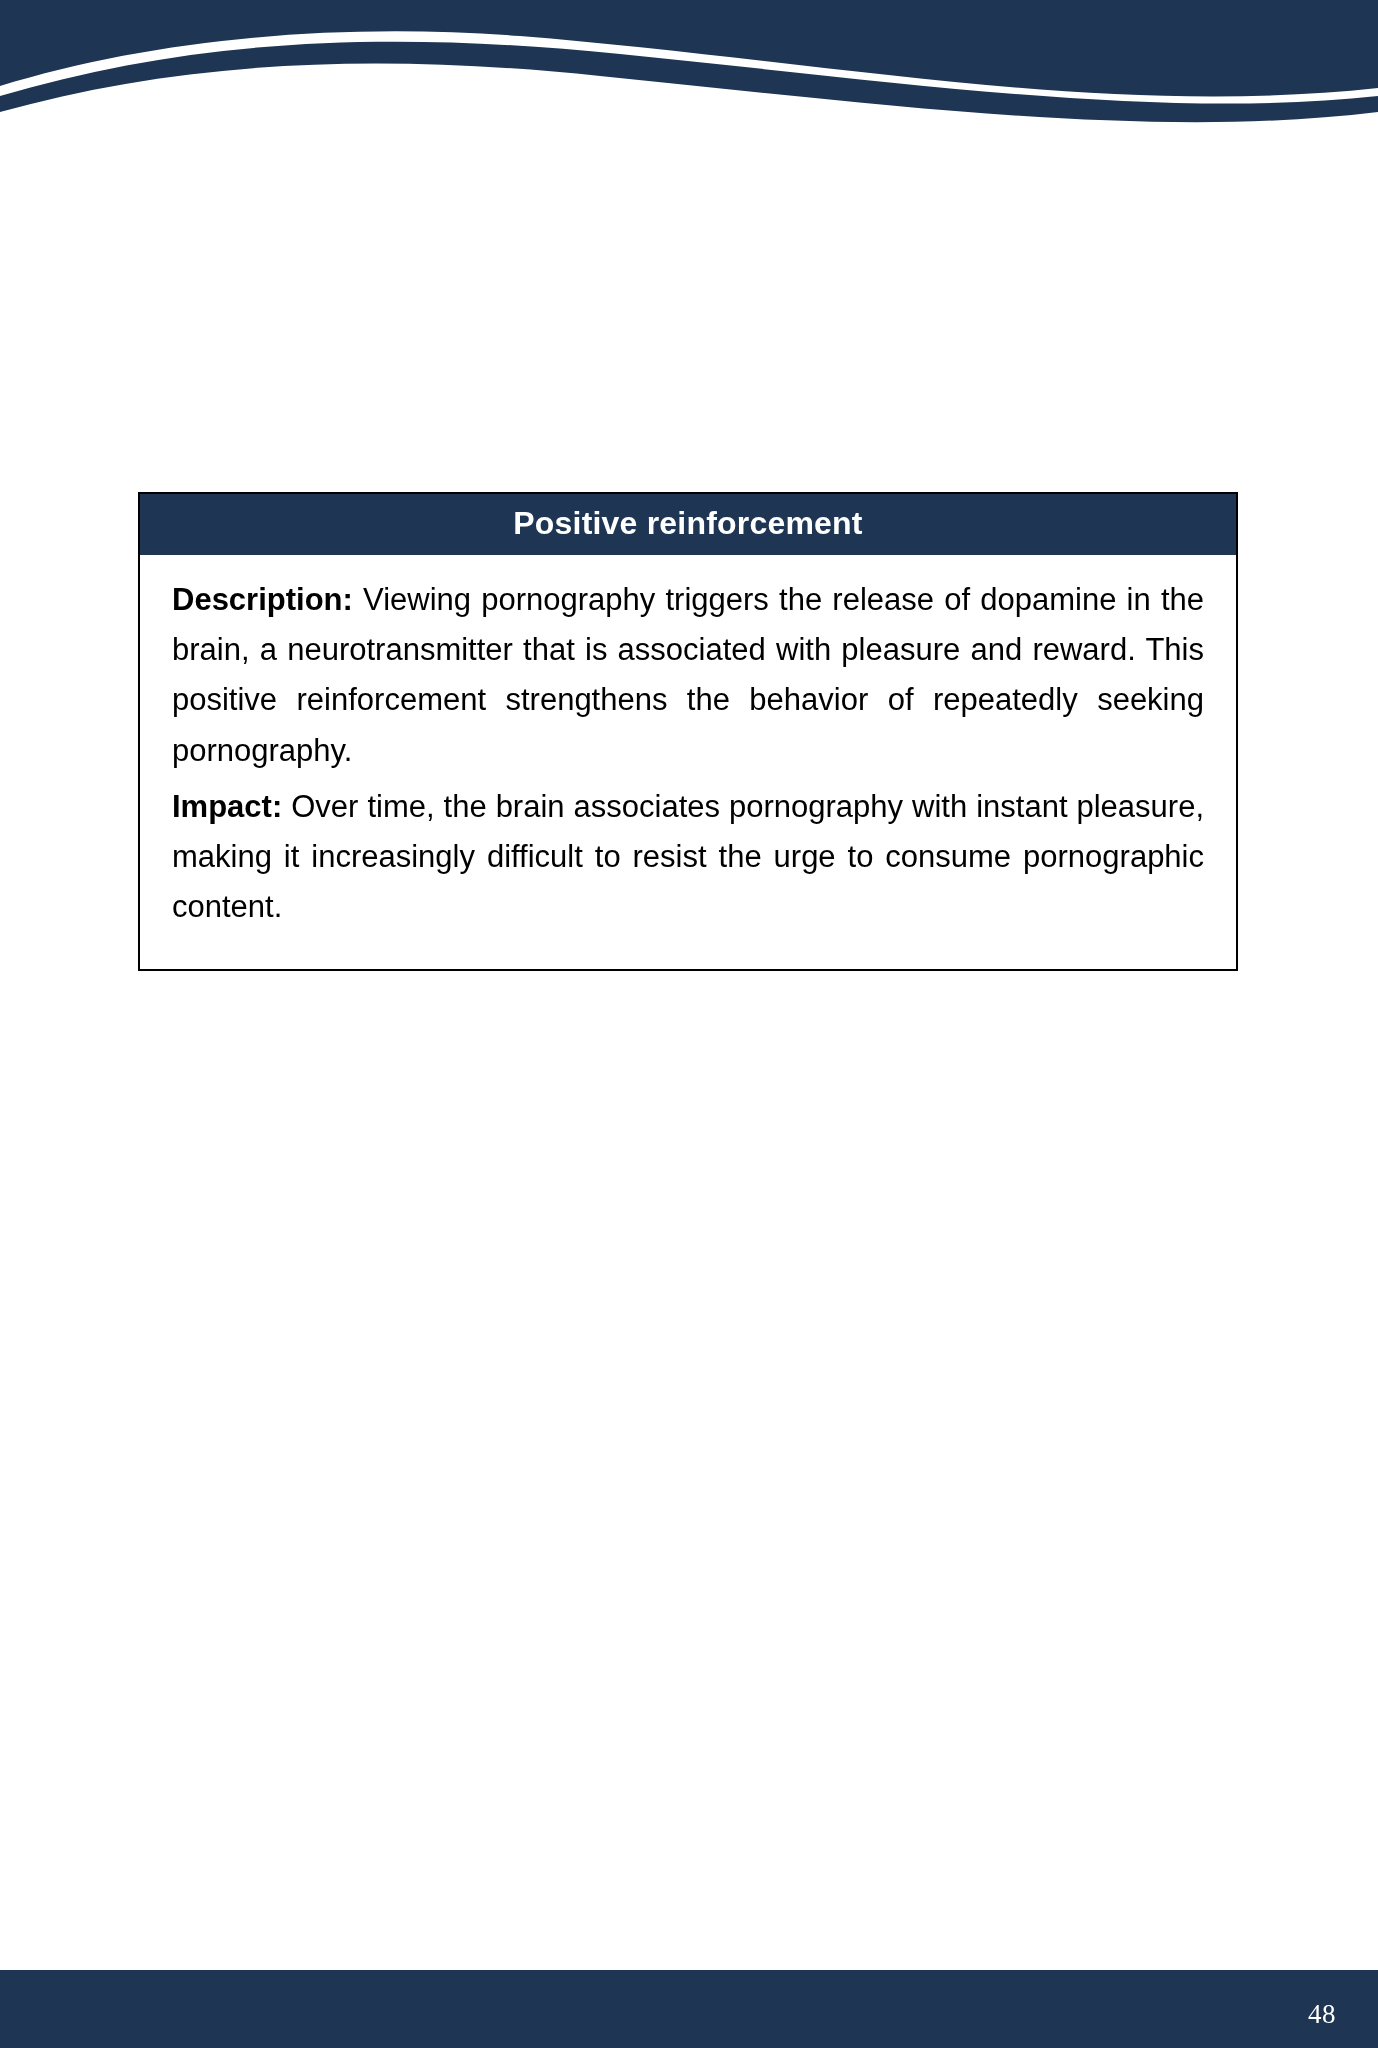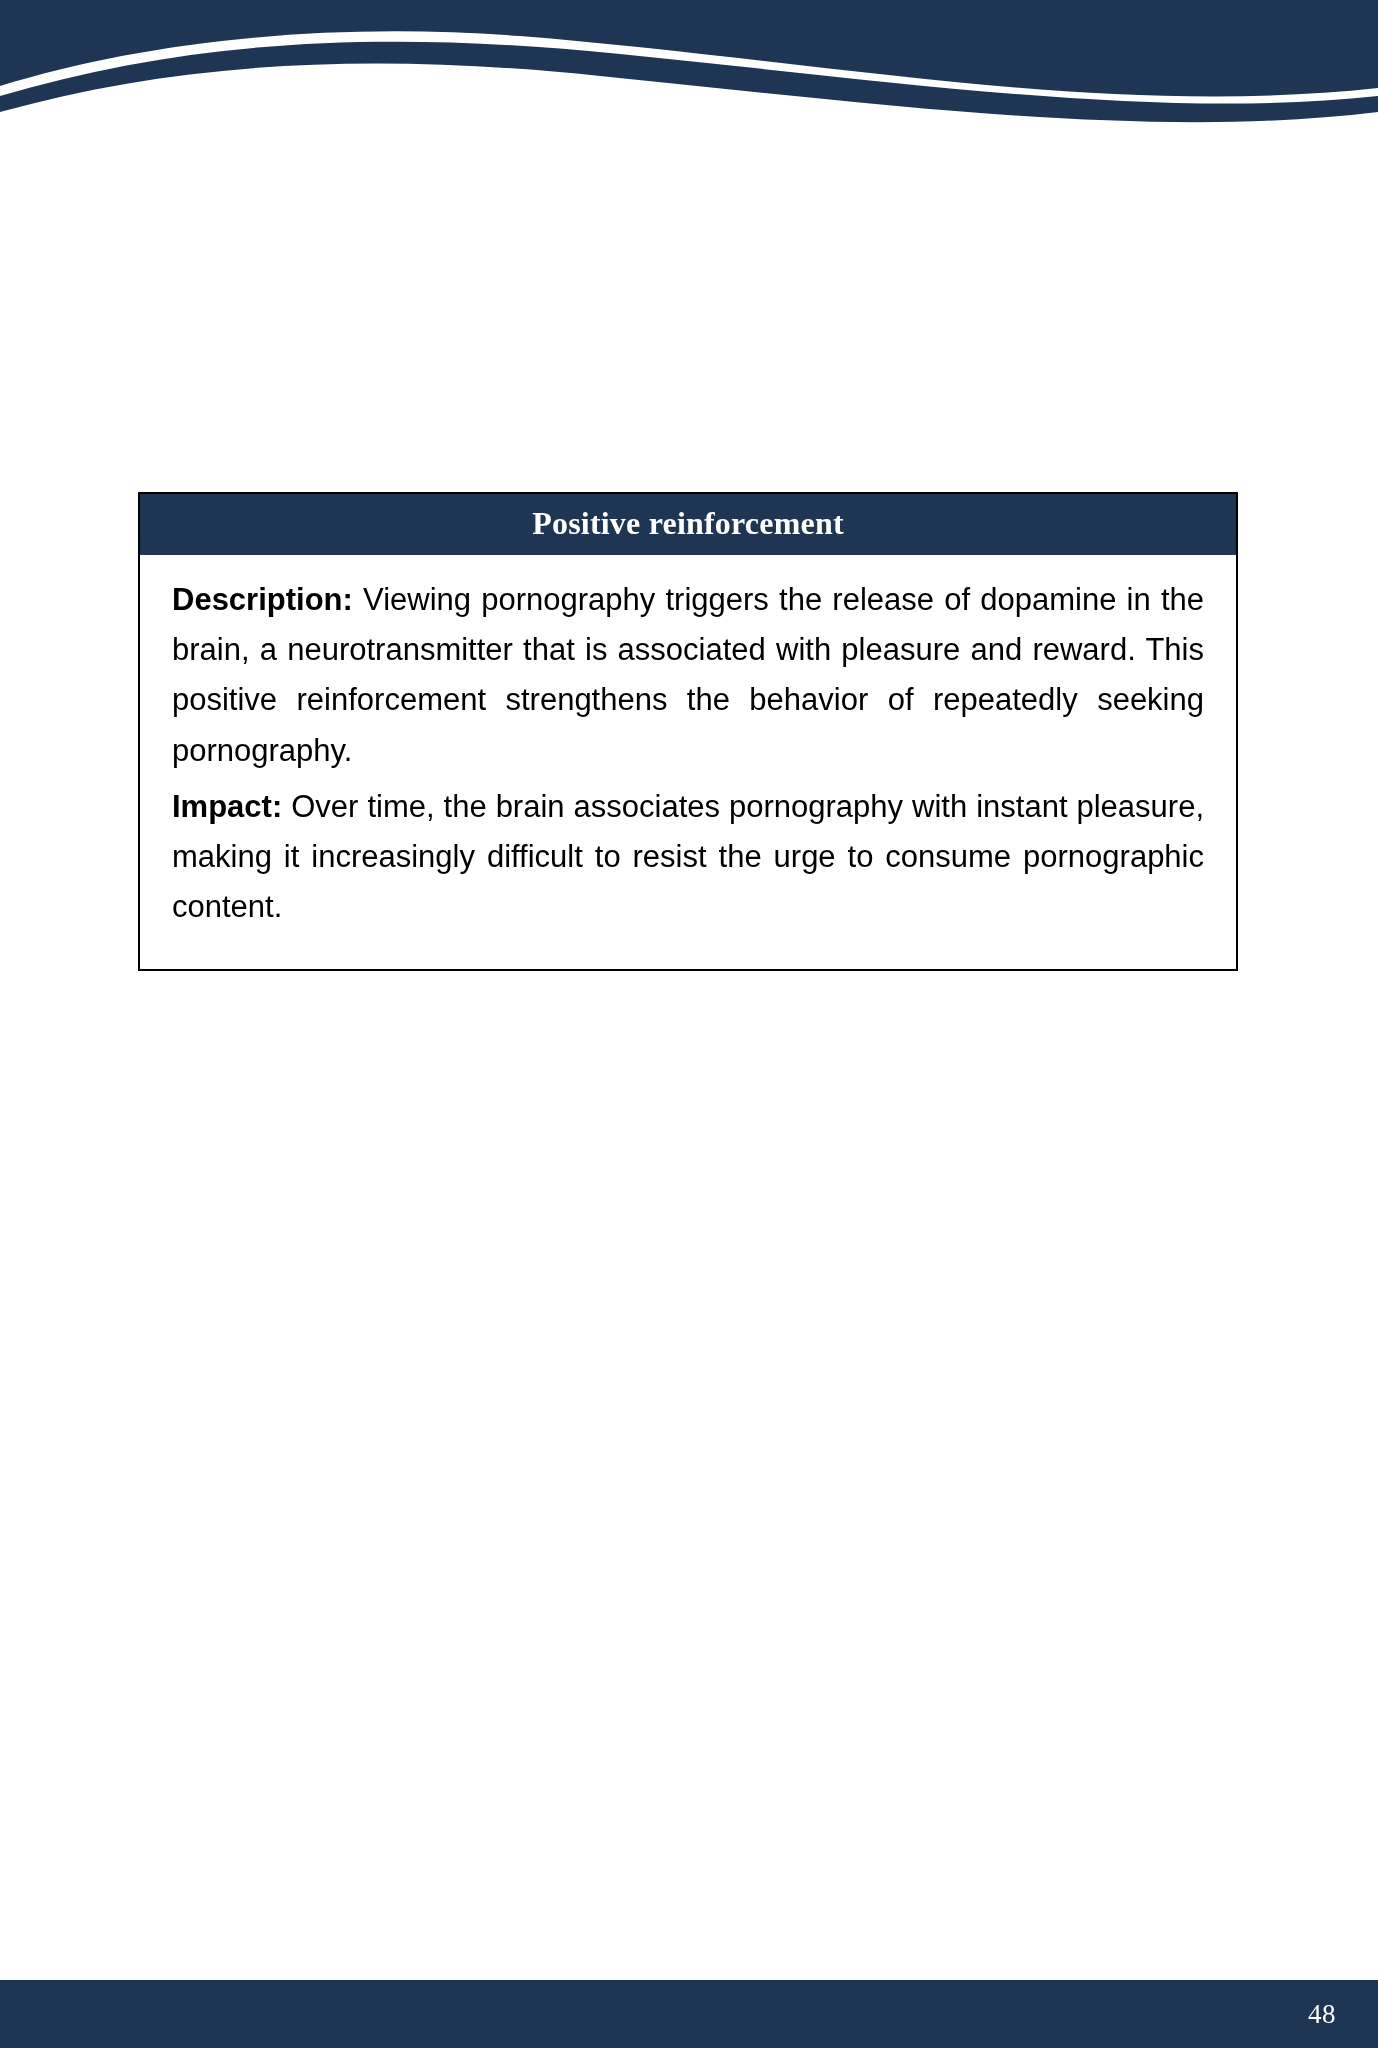--- a/index.html
+++ b/index.html
@@ -27,21 +27,21 @@
   .header-band svg {
     display: block;
   }
 
   
   .footer-band {
     position: absolute;
     left: 0;
     bottom: 0;
     width: 1378px;
-    height: 68px;
+    height: 78px;
     background: #1e3654;
   }
   .page-number {
     position: absolute;
     right: 42px;
     bottom: 18px;
     color: #ffffff;
     font-size: 27px;
     font-family: "Liberation Serif", serif;
     letter-spacing: 0.5px;
@@ -59,21 +59,20 @@
   }
   .table-header {
     background: #1e3654;
     color: #ffffff;
     text-align: center;
     font-size: 32px;
     font-weight: bold;
     padding: 13px 10px 16px 10px;
     line-height: 1.0;
     letter-spacing: 0.2px;
-    font-family: Liberation Serif, serif;
   }
   .table-body {
     padding: 20px 32px 36px 32px;
   }
   .para {
     font-size: 31px;
     line-height: 1.62;
     color: #000000;
     text-align: justify;
     text-justify: inter-word;

